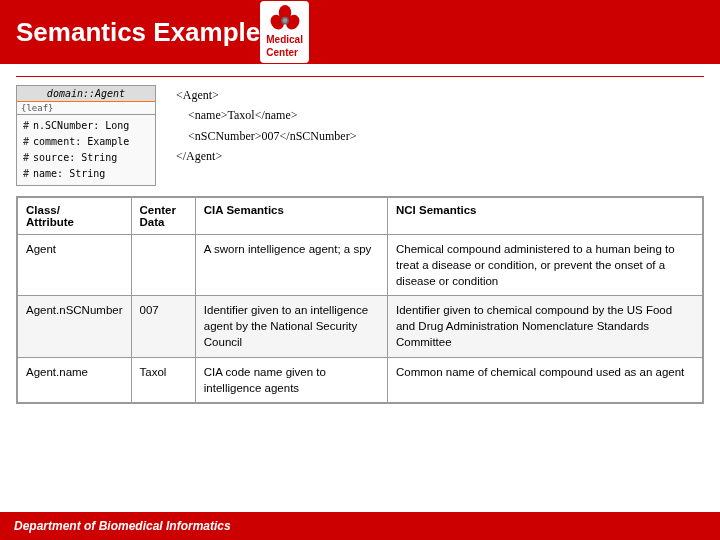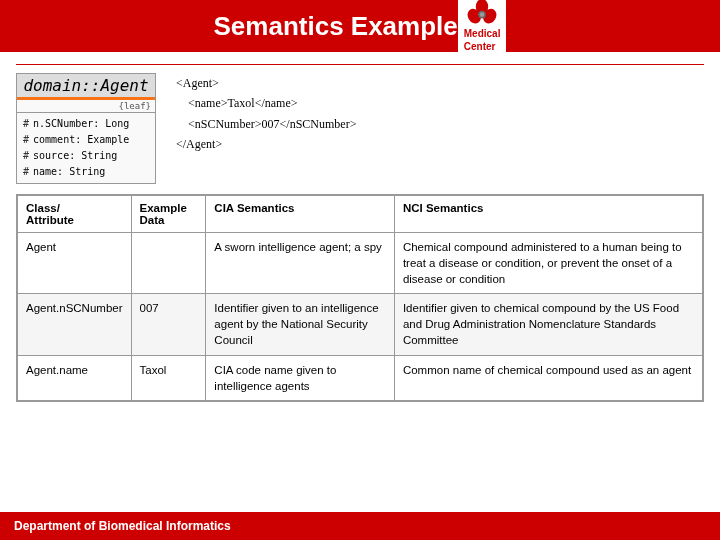--- a/index.html
+++ b/index.html
@@ -11,22 +11,22 @@
       background: #fff;
       overflow: hidden;
     }
 
     
     .header {
       background: #cc0000;
       padding: 8px 16px;
       display: flex;
       align-items: center;
-      justify-content: center;
-      height: 52px;
+      justify-content: flex-start;
+      height: 64px;
     }
 
     .header-title {
       color: #fff;
       font-size: 26px;
       font-weight: bold;
     }
 
     .logo-area {
       display: flex;
@@ -71,26 +71,26 @@
       font-size: 10px;
       min-width: 140px;
       font-family: monospace;
     }
 
     .uml-header {
       background: #ddd;
       text-align: center;
       padding: 2px 4px;
       font-style: italic;
-      border-bottom: 3px solid #f97316;
-      font-size: 16px;
+      border-bottom: 1px solid #f97316;
+      font-size: 10px;
     }
 
     .uml-subheader {
-      text-align: right;
+      text-align: left;
       padding: 1px 4px;
       font-size: 9px;
       color: #555;
       border-bottom: 1px solid #999;
     }
 
     .uml-body {
       padding: 3px 6px;
       line-height: 1.6;
     }
@@ -154,20 +154,21 @@
     .footer {
       position: absolute;
       bottom: 0;
       left: 0;
       right: 0;
       height: 28px;
       background: #cc0000;
       display: flex;
       align-items: center;
       padding: 0 14px;
+      font-style: italic;
     }
 
     .footer-text {
       color: #fff;
       font-size: 12px;
       font-weight: bold;
     }
 
     
     .title-sep {
@@ -230,21 +231,21 @@
       <div>&nbsp;&nbsp;&nbsp;&nbsp;&lt;nSCNumber&gt;007&lt;/nSCNumber&gt;</div>
       <div>&lt;/Agent&gt;</div>
     </div>
   </div>
 
   <div class="table-wrapper">
     <table>
       <thead>
         <tr>
           <th>Class/<br>Attribute</th>
-          <th>Example Data</th>
+          <th>Center Data</th>
           <th>CIA Semantics</th>
           <th>NCI Semantics</th>
         </tr>
       </thead>
       <tbody>
 
         <tr>
           <td>Agent</td>
           <td></td>
           <td>A sworn intelligence agent; a spy</td>

